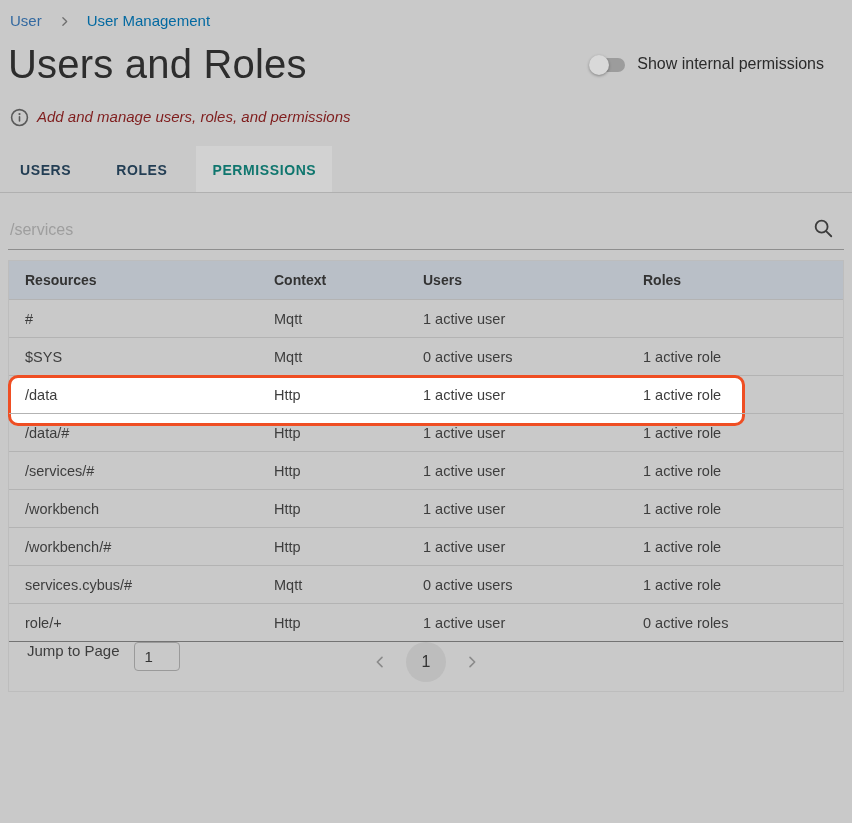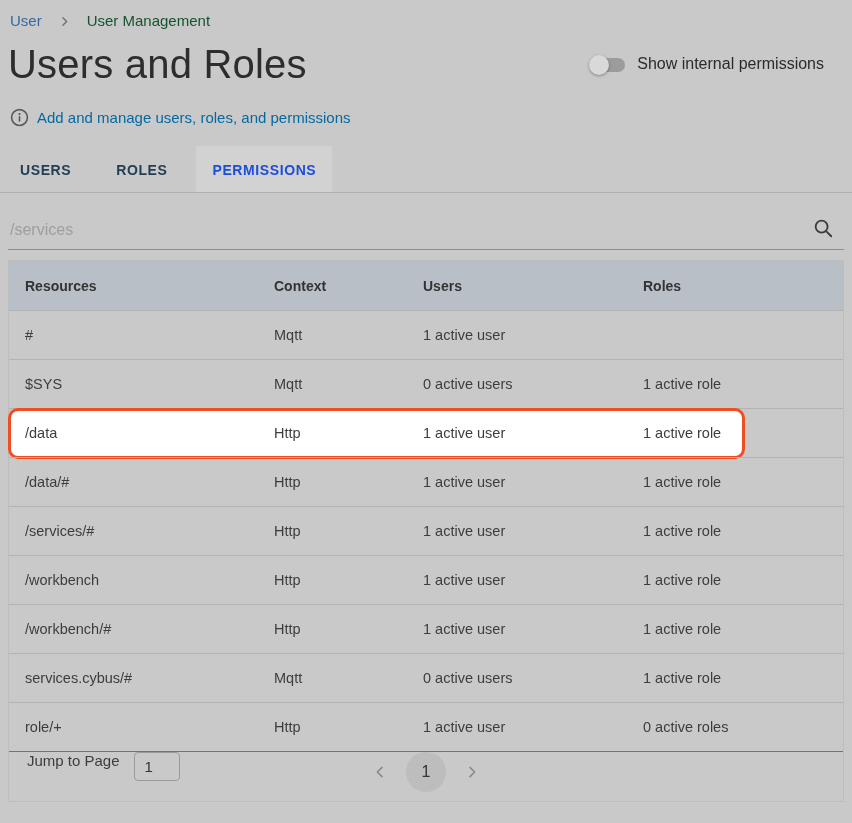--- a/index.html
+++ b/index.html
@@ -8,49 +8,49 @@
     background: #c9c9c9;
     font-family: "Liberation Sans", sans-serif;
     color: #3d3d3d;
     overflow: hidden;
   }
 
   
   .breadcrumb { display: flex; align-items: center; gap: 16px; padding: 12px 0 0 10px; font-size: 15px; }
   .breadcrumb .link { color: #3369a0; cursor: pointer; }
   .breadcrumb .sep { display: flex; align-items: center; margin-top: 1px; }
-  .breadcrumb .current { color: #14532d; }
+  .breadcrumb .current { color: #0369a1; }
 
   
   .title-row { display: flex; align-items: center; justify-content: space-between; padding: 13px 28px 0 8px; }
   .page-title { font-size: 40px; font-weight: 400; color: #2d2d2d; letter-spacing: 0.2px; }
   .toggle-group { display: flex; align-items: flex-start; gap: 12px; }
   .switch { position: relative; width: 36px; height: 20px; cursor: pointer; }
   .switch .track { position: absolute; left: 2px; top: 3px; width: 34px; height: 14px; background: #9c9c9c; border-radius: 7px; }
   .switch .thumb { position: absolute; left: 0; top: 0; width: 20px; height: 20px; border-radius: 50%; background: #d9d9d9; box-shadow: 0 1px 3px rgba(0,0,0,0.35); }
   .toggle-label { font-size: 16px; color: #2b2b2b; }
 
   
-  .subtitle-row { display: flex; align-items: center; gap: 8px; padding: 21px 0 0 10px; color: #0369a1; font-size: 15px; }
+  .subtitle-row { display: flex; align-items: flex-start; gap: 8px; padding: 21px 0 0 10px; color: #7f1d1d; font-size: 15px; font-style: italic; }
 
   
   .tabs { display: flex; margin-top: 19px; border-bottom: 1px solid #b0b0b0; padding-left: 4px; }
   .tab { padding: 16px 16px 14px; font-size: 14px; font-weight: bold; letter-spacing: 0.6px; color: #233e54; cursor: pointer; }
   .tab + .tab { margin-left: 13px; }
-  .tab.selected { background: #d2d2d2; color: #1d4ed8; }
+  .tab.selected { background: #d2d2d2; color: #0f766e; }
 
   
   .search-row { display: flex; align-items: flex-end; margin: 0 8px; border-bottom: 1px solid #8e8e8e; padding: 24px 2px 10px 2px; }
   .search-input { flex: 1; background: transparent; border: none; outline: none; font-size: 16px; color: #a21caf; font-family: "Liberation Sans", sans-serif; }
   .search-input::placeholder { color: #9e9e9e; opacity: 1; }
   .search-icon { margin-right: 8px; display: flex; cursor: pointer; }
 
   
   .table { margin: 10px 8px 0; border: 1px solid #bdbdbd; }
-  .thead, .trow { display: grid; grid-template-columns: 249px 149px 220px 1fr; align-items: center; height: 49px; padding-left: 16px; }
+  .thead, .trow { display: grid; grid-template-columns: 249px 149px 220px 1fr; align-items: center; height: 38px; padding-left: 16px; }
   .thead { background: #b9bfc7; font-weight: bold; font-size: 14px; color: #333; }
   .trow { position: relative; font-size: 14.5px; color: #3d3d3d; border-top: 1px solid #b3b3b3; cursor: pointer; }
   .cell { position: relative; z-index: 1; }
   .hl-box { position: absolute; left: -1px; top: -1px; width: 737px; height: 51px; background: #ffffff; border: 3px solid #ef4e23; border-radius: 10px; z-index: 0; }
 
   
   .pagination { position: relative; display: flex; height: 50px; border-top: 1px solid #737373; padding-left: 18px; font-size: 15px; color: #3d3d3d; }
   .jump-input { width: 46px; height: 29px; margin-left: 14px; border: 1px solid #9a9a9a; border-radius: 4px; background: transparent; font-size: 15px; color: #333; padding-left: 10px; font-family: "Liberation Sans", sans-serif; outline: none; }
   .pager { position: absolute; left: 50%; transform: translateX(-50%); display: flex; align-items: center; gap: 14px; }
   .pg-btn { width: 24px; height: 24px; display: flex; align-items: center; justify-content: center; cursor: pointer; }

